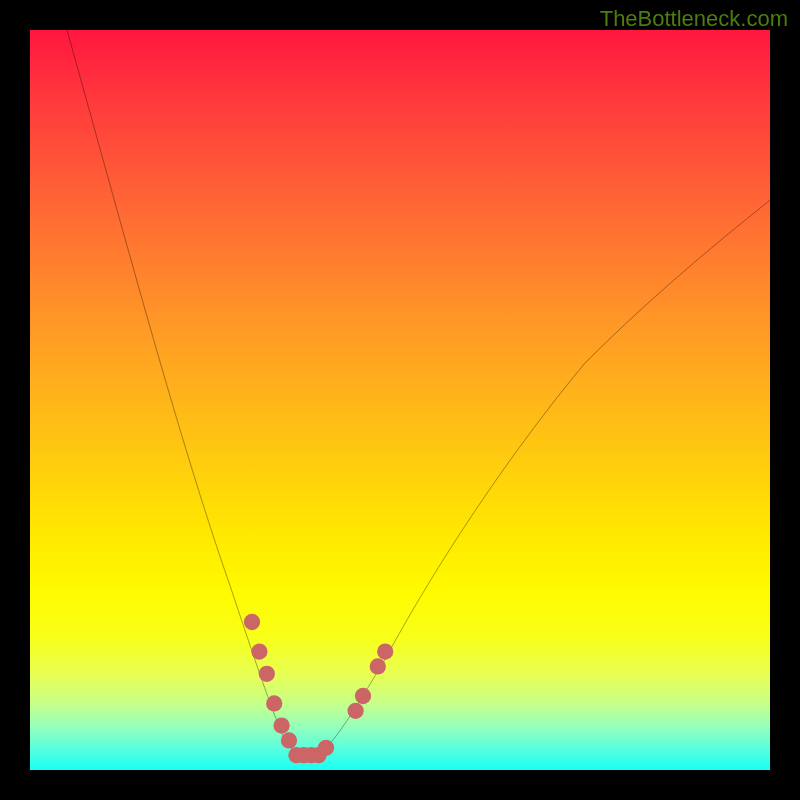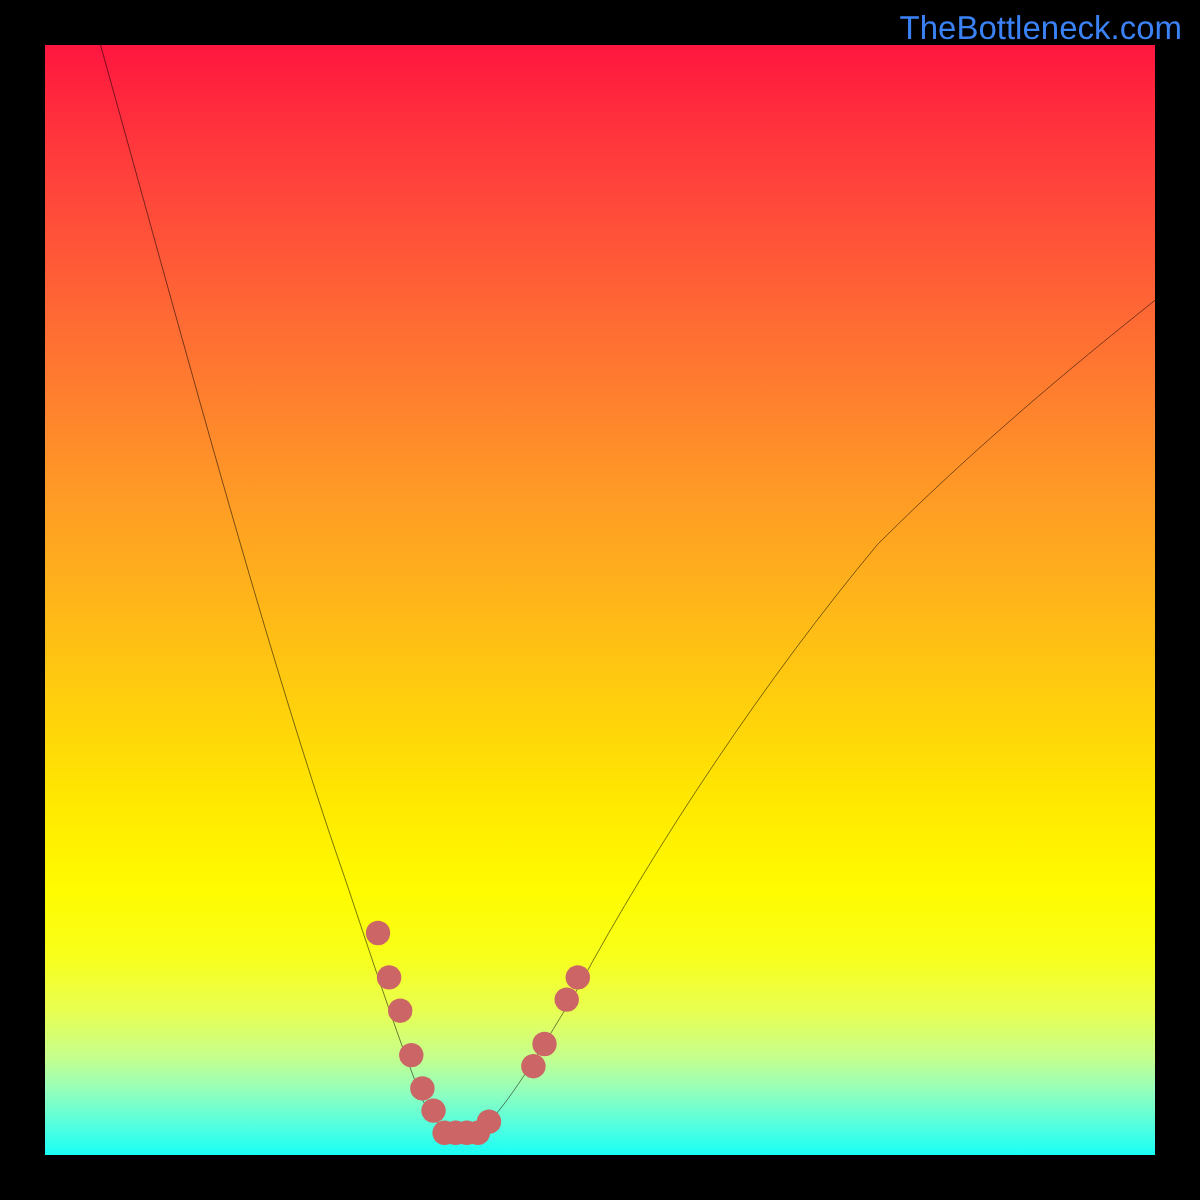--- a/index.html
+++ b/index.html
@@ -53,21 +53,21 @@
     position: absolute;
     top: 0;
     left: 0;
     width: 100%;
     height: 100%;
   }
   .watermark {
     position: absolute;
     top: 6px;
     right: 12px;
-    color: #3b82f6;
+    color: #4d7c0f;
     font-size: 22px;
     font-weight: 500;
     letter-spacing: 0px;
   }
 </style>
 </head>
 <body>
 
 <div class="frame">
   <div class="plot-area">

